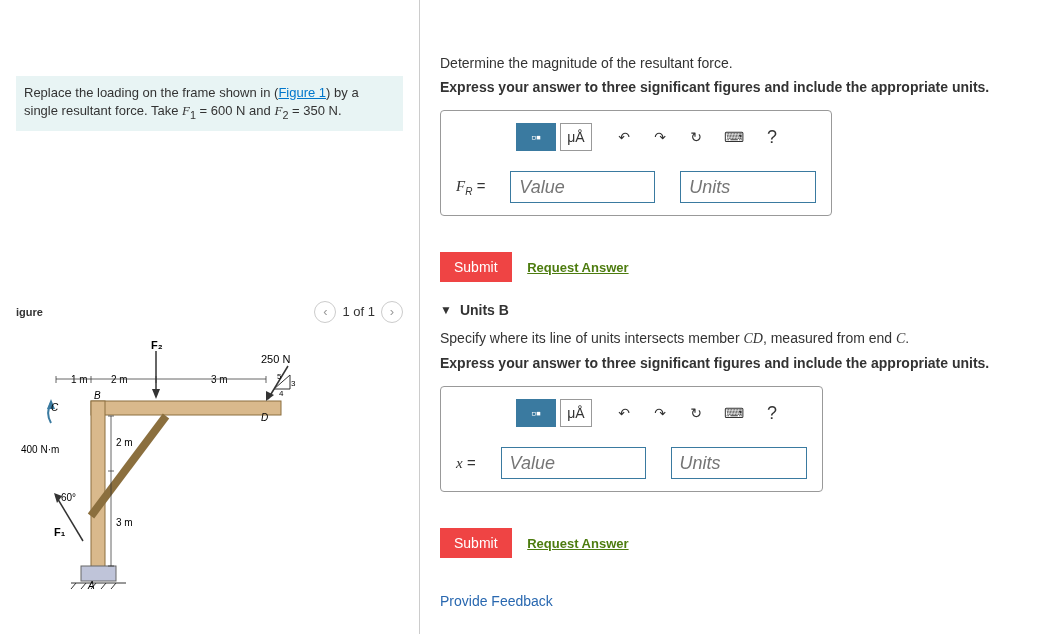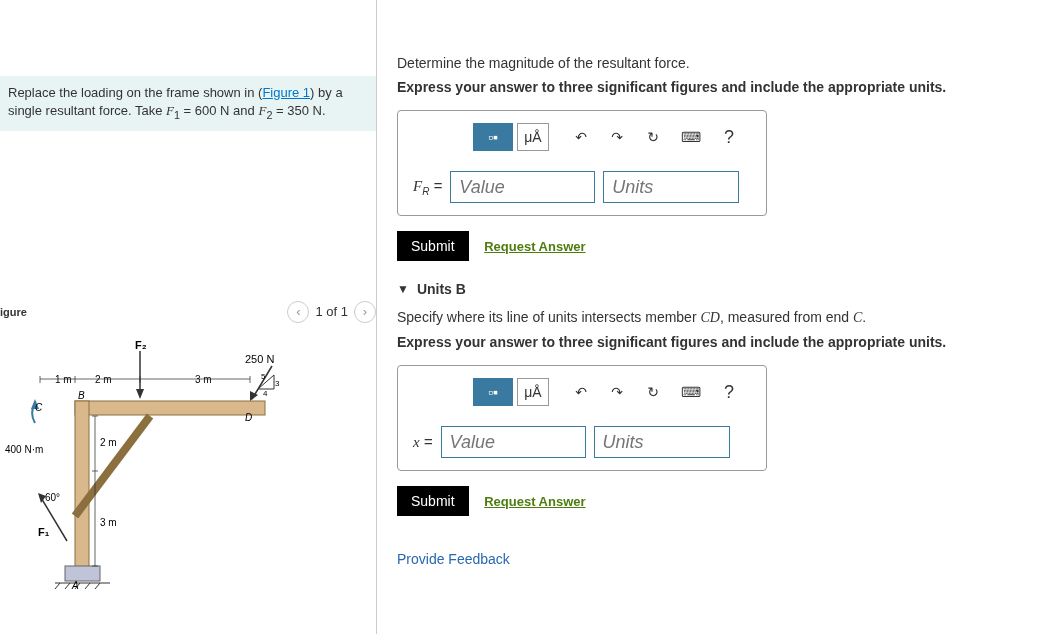--- a/index.html
+++ b/index.html
@@ -1,43 +1,43 @@
 <!DOCTYPE html>
 <html><head>
 <meta charset="utf-8">
 <style>
 * { box-sizing: border-box; }
 body { margin: 0; font-family: Arial, sans-serif; font-size: 13px; color: #333; background: #fff; width: 1043px; }
 .container { display: flex; height: 634px; }
-.left-pane { width: 377px; padding: 0 0; border-right: 1px solid #ccc; }
+.left-pane { width: 420px; padding: 0 16px; border-right: 1px solid #ccc; }
 .right-pane { flex: 1; padding: 0 20px; overflow: hidden; }
 .problem-box { background: #e8f4f4; padding: 8px; margin-top: 76px; font-size: 13px; line-height: 1.4; }
 .problem-box a { color: #0077cc; text-decoration: underline; }
 .figure-header { display: flex; align-items: center; justify-content: space-between; margin-top: 170px; padding-bottom: 8px; }
 .figure-header h3 { margin: 0; font-size: 11px; font-weight: bold; color: #333; }
 .pager { display: flex; align-items: center; gap: 6px; font-size: 13px; }
 .pager-btn { width: 22px; height: 22px; border: 1px solid #ccc; border-radius: 50%; background: #fff; display: flex; align-items: center; justify-content: center; cursor: pointer; color: #999; }
 .figure-area { margin-top: 10px; }
 .figure-img { width: 280px; height: 250px; position: relative; }
 .right-content { padding: 15px 0; }
 .instructions { margin: 40px 0 8px 0; font-size: 14px; }
 .instructions-bold { font-weight: bold; font-size: 14px; margin-bottom: 15px; }
 .answer-box { border: 1px solid #999; border-radius: 4px; padding: 12px 15px; display: inline-block; min-width: 370px; }
 .toolbar { display: flex; gap: 4px; margin-bottom: 12px; padding-left: 60px; align-items: center; }
 .tool-btn { width: 32px; height: 28px; border: 1px solid #999; background: #fff; display: flex; align-items: center; justify-content: center; cursor: pointer; font-size: 14px; }
 .tool-btn.templates { background: #3a7aa0; color: #fff; border-color: #3a7aa0; width: 40px; }
 .tool-btn.keyboard { width: 36px; }
-.input-row { display: flex; align-items: center; gap: 8px; margin-top: 20px; }
+.input-row { display: flex; align-items: center; gap: 25px; margin-top: 20px; }
 .var-label { font-size: 15px; font-style: italic; }
 .var-label sub { font-size: 10px; }
 .answer-input { border: 1px solid #3a7aa0; height: 32px; padding: 4px 8px; font-size: 18px; font-style: italic; color: #999; }
 .answer-input.value { width: 145px; }
 .answer-input.units { width: 136px; }
 .button-row { margin: 15px 0; }
-.submit-btn { background: #000000; color: #fff; border: none; padding: 7px 14px; font-size: 14px; cursor: pointer; margin-right: 12px; }
+.submit-btn { background: #ef4444; color: #fff; border: none; padding: 7px 14px; font-size: 14px; cursor: pointer; margin-right: 12px; margin-top: 21px; }
 .request-link { color: #4d7c0f; text-decoration: underline; font-weight: bold; font-size: 13px; cursor: pointer; }
 .part-header { margin: 20px 0 12px 0; display: flex; align-items: center; gap: 8px; }
 .part-header .tri { font-size: 12px; }
 .part-header span.label { font-weight: bold; font-size: 14px; }
 .feedback-link { color: #2968b0; font-size: 14px; cursor: pointer; margin-top: 20px; display: inline-block; }
 .italic-var { font-style: italic; font-family: 'Times New Roman', serif; }
 </style>
 </head>
 <body>
 

